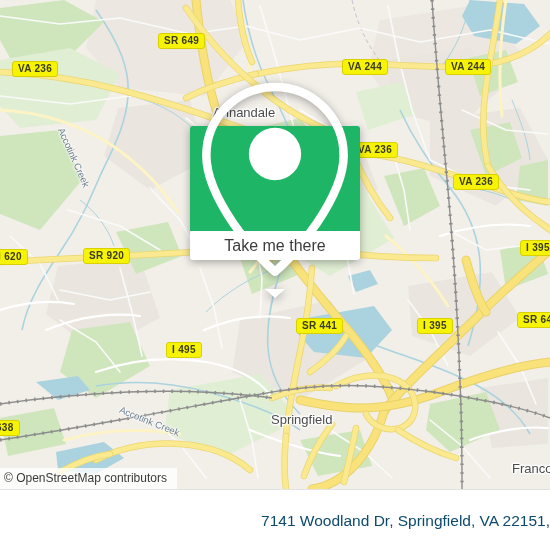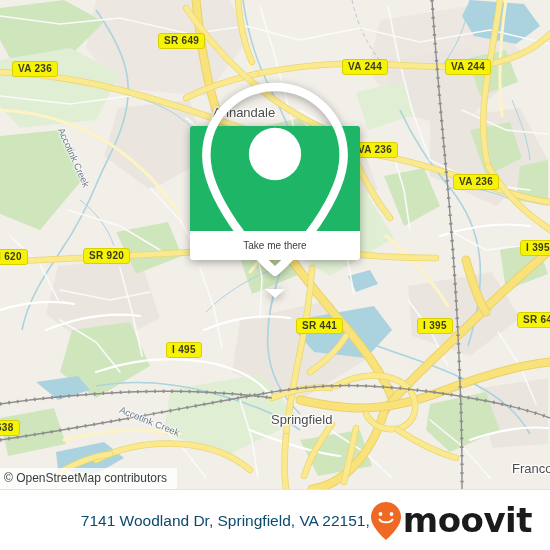--- a/index.html
+++ b/index.html
@@ -75,21 +75,21 @@
     height:105px;
     background:#1eb567;
     border-radius:3px 3px 0 0;
     display:flex;align-items:center;justify-content:center;
   }
   #popup .body{
     height:29px;
     background:#fff;
     border-radius:0 0 3px 3px;
     display:flex;align-items:center;justify-content:center;
-    color:#3c3c3c;font-size:10px;
+    color:#3c3c3c;font-size:16px;
     font-family:"Liberation Sans", sans-serif;
   }
   #popup .tip{
     position:absolute;left:50%;top:163px;
     transform:translateX(-50%);
     width:0;height:0;
     border-left:10px solid transparent;
     border-right:10px solid transparent;
     border-top:9px solid #fff;
   }
@@ -366,24 +366,15 @@
       <div class="tip"></div>
     </div>
 
     <div id="attrib">© OpenStreetMap contributors</div>
   </div>
 
   <div id="bottom">
     <div id="addr">
       <div>7141 Woodland Dr, Springfield, VA 22151,</div>
     </div>
-    <div id="logo">
-      <svg width="32" height="40" viewBox="0 0 32 40">
-        <path d="M16 1 C7.7 1 1 7.7 1 16 C1 25.5 12.5 35.8 16 39 C19.5 35.8 31 25.5 31 16 C31 7.7 24.3 1 16 1 Z" fill="#ef6924"></path>
-        <circle cx="10.5" cy="13" r="1.9" fill="#ffffff"></circle>
-        <circle cx="21.5" cy="13" r="1.9" fill="#ffffff"></circle>
-        <path d="M9.5 18.5 C11.6 22.2 20.4 22.2 22.5 18.5" fill="none" stroke="#ffffff" stroke-width="2" stroke-linecap="round"></path>
-      </svg>
-      <span class="wordmark">moovit</span>
-    </div>
   </div>
 
 </div>
 
 </body></html>

